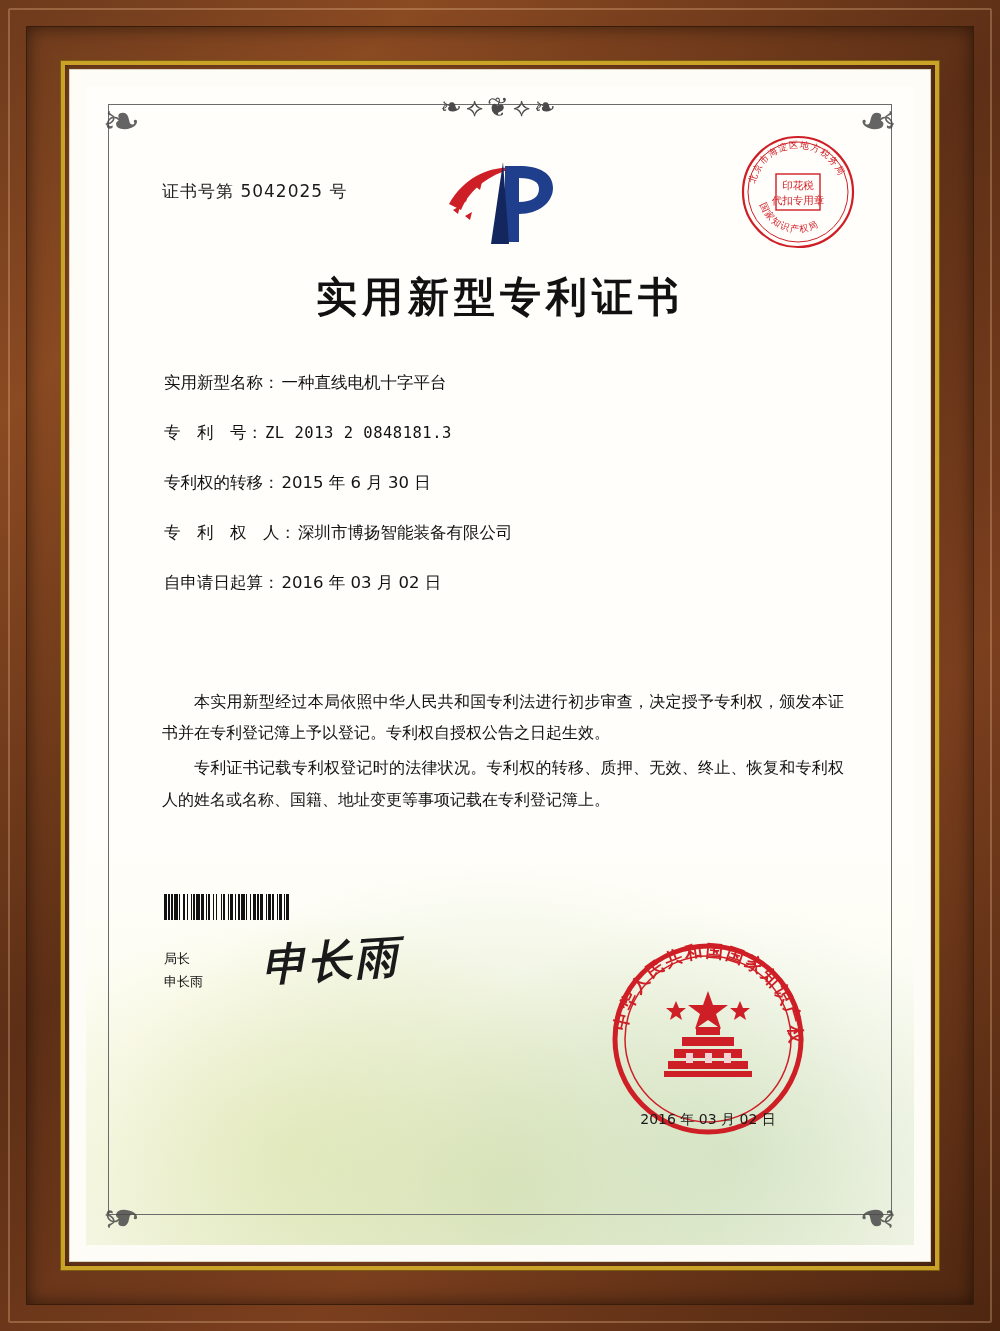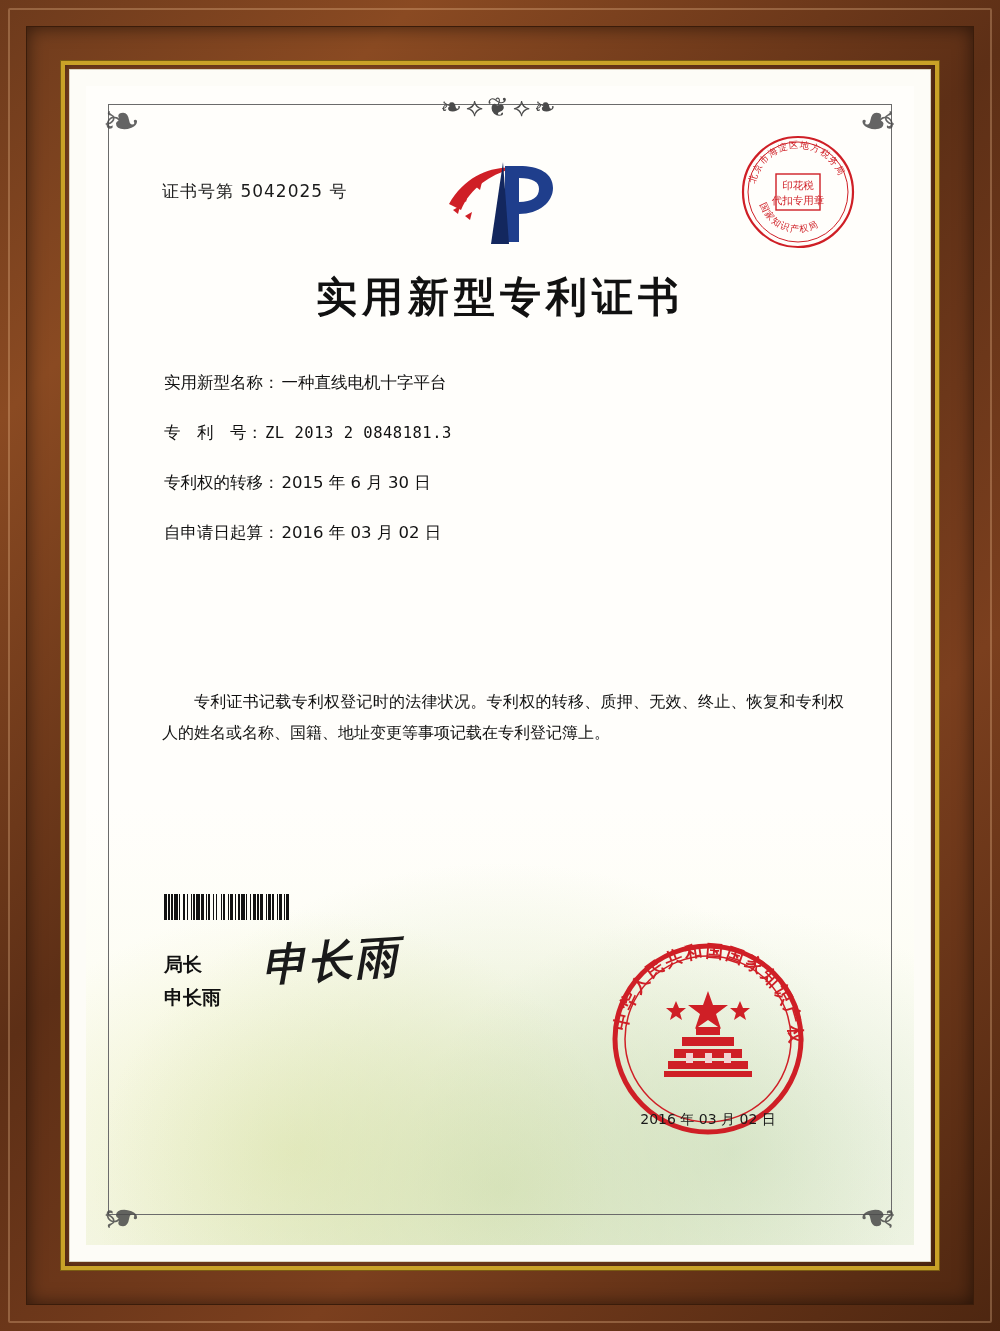--- a/index.html
+++ b/index.html
@@ -187,24 +187,23 @@
     align-items: stretch;
     gap: 0;
   }
   #barcode i { display: block; background: #111; height: 100%; }
 
   
   #sign-block {
     position: absolute;
     left: 78px;
     top: 862px;
-    font-size: 19px;
+    font-size: 13px;
     color: #111;
     line-height: 1.75;
-    font-weight: bold;
   }
   #handwriting {
     position: absolute;
     left: 176px;
     top: 846px;
     font-family: "DejaVu Serif", serif;
     font-size: 44px;
     font-style: italic;
     font-weight: bold;
     color: #1a1a1a;
@@ -310,26 +309,31 @@
             </div>
             <div class="field">
               <span class="lbl">专　利　号：</span>
               <span class="val mono">ZL 2013 2 0848181.3</span>
             </div>
             <div class="field">
               <span class="lbl">专利权的转移：</span>
               <span class="val">2015 年 6 月 30 日</span>
             </div>
             <div class="field">
+              <span class="lbl">专　利　权　人：</span>
+              <span class="val">深圳市博扬智能装备有限公司</span>
+            </div>
+            <div class="field">
               <span class="lbl">自申请日起算：</span>
               <span class="val">2016 年 03 月 02 日</span>
             </div>
           </div>
 
           <div id="body-text">
+            <p>本实用新型经过本局依照中华人民共和国专利法进行初步审查，决定授予专利权，颁发本证书并在专利登记簿上予以登记。专利权自授权公告之日起生效。</p>
             <p>专利证书记载专利权登记时的法律状况。专利权的转移、质押、无效、终止、恢复和专利权人的姓名或名称、国籍、地址变更等事项记载在专利登记簿上。</p>
           </div>
 
           <div id="barcode">
               <i style="width: 3.15px; background: rgb(17, 17, 17);"></i>
               <i style="width: 1.05px; background: transparent;"></i>
               <i style="width: 2.1px; background: rgb(17, 17, 17);"></i>
               <i style="width: 1.05px; background: transparent;"></i>
               <i style="width: 2.1px; background: rgb(17, 17, 17);"></i>
               <i style="width: 1.05px; background: transparent;"></i>

